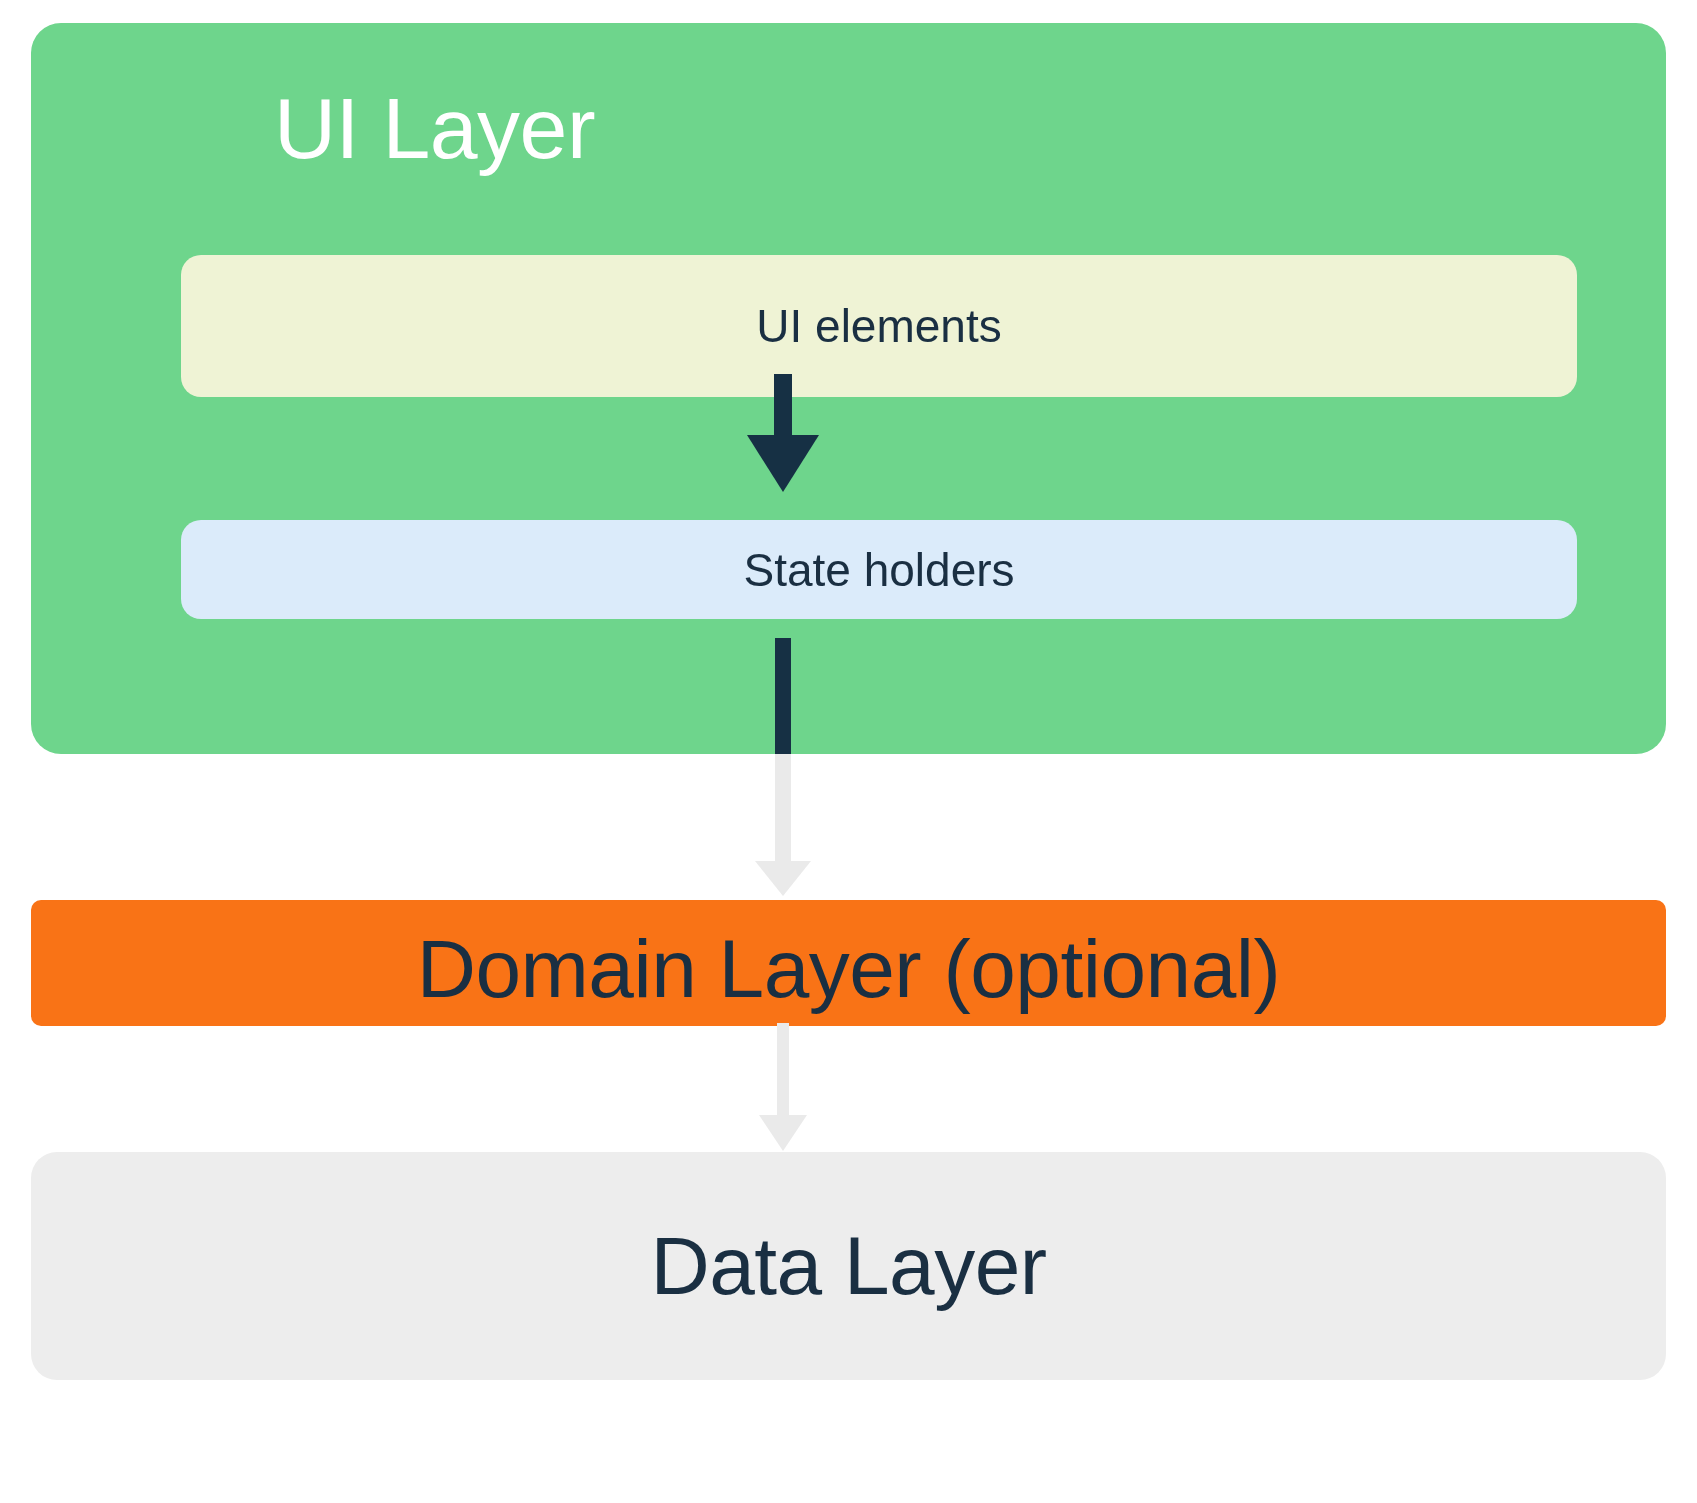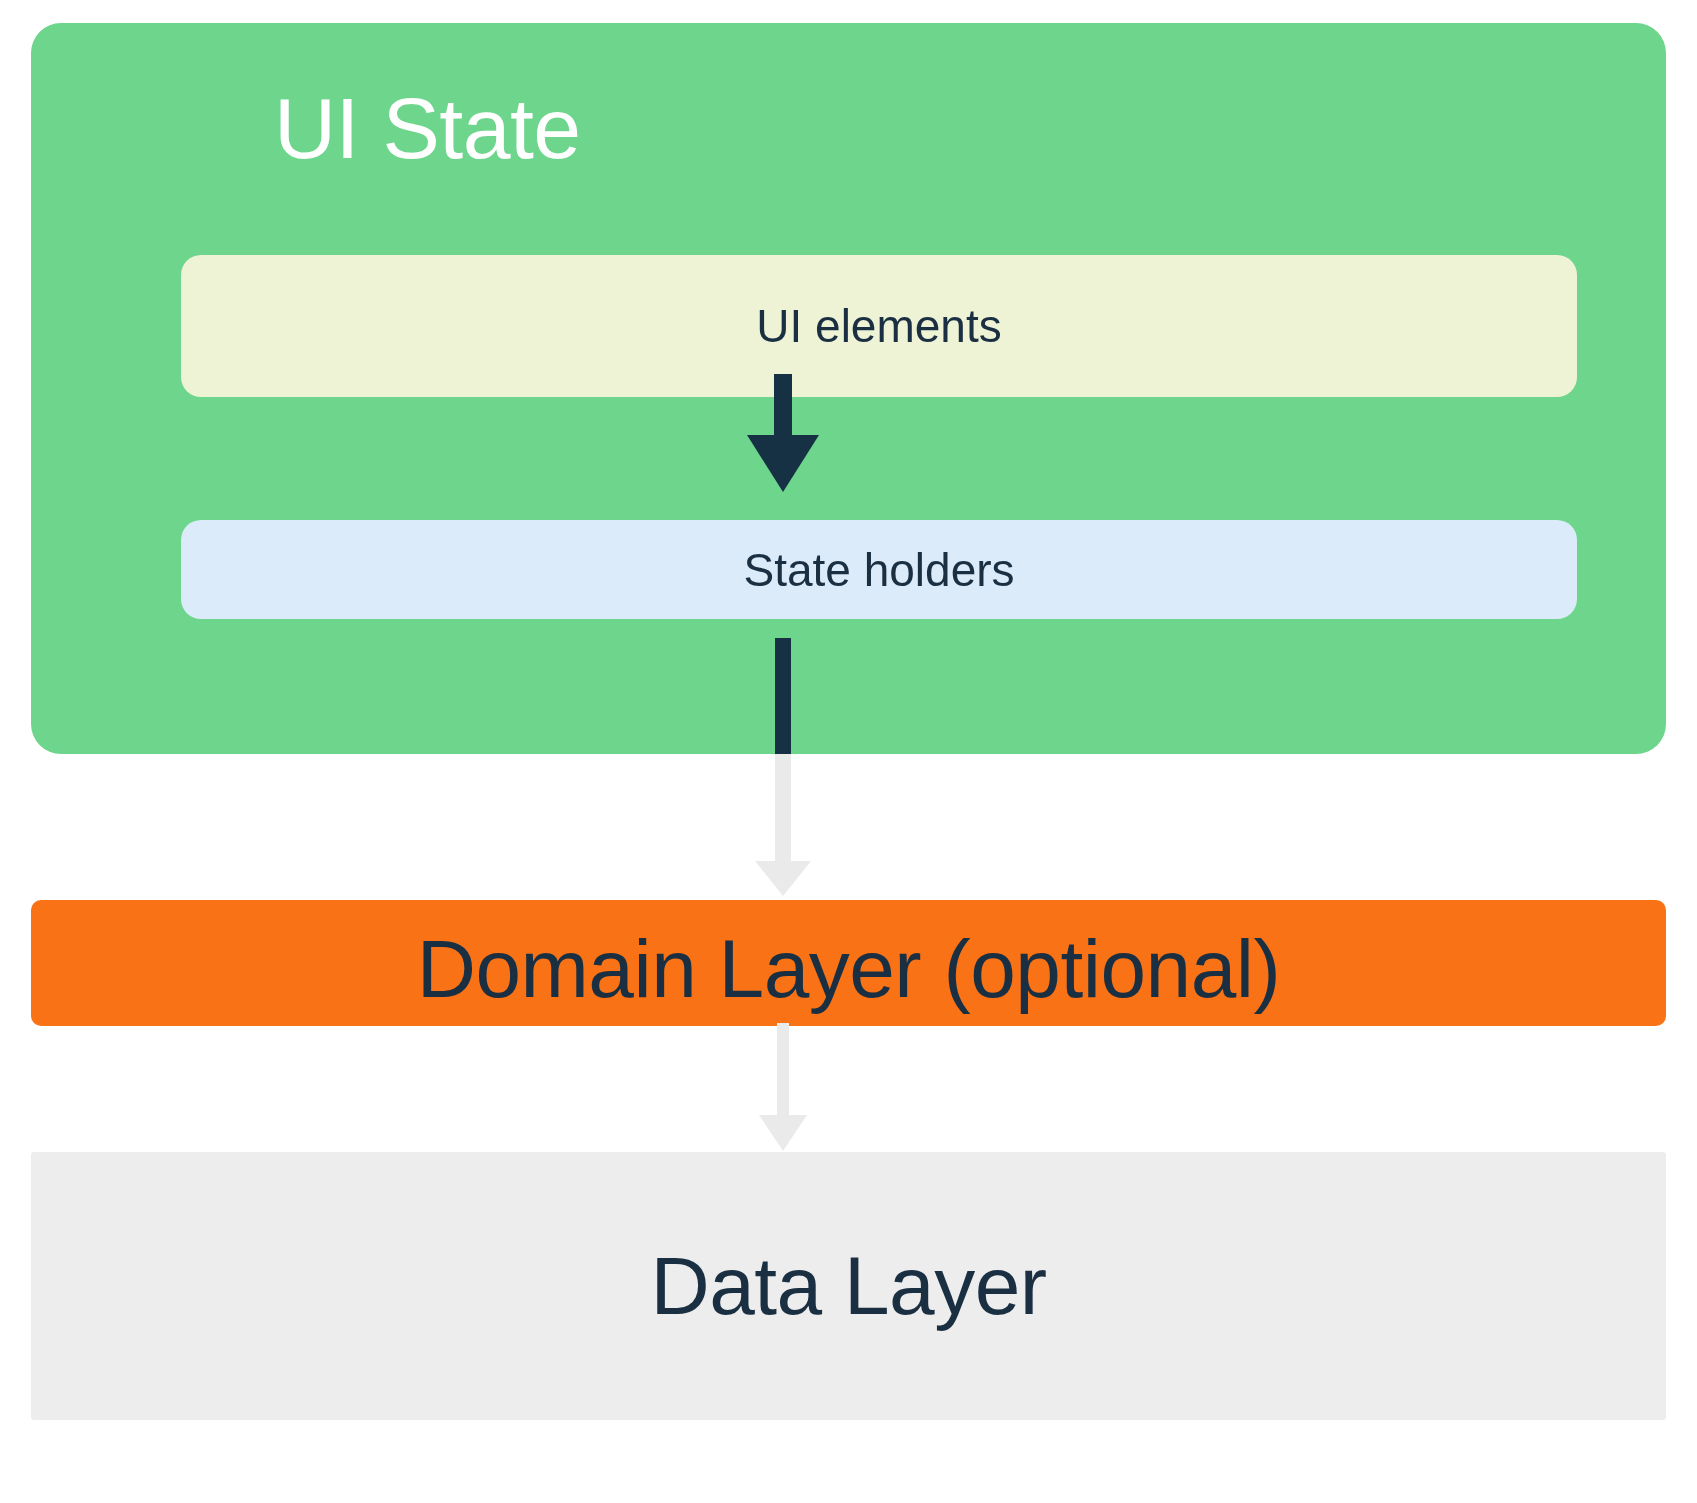--- a/index.html
+++ b/index.html
@@ -87,23 +87,23 @@
     border-radius: 10px;
     display: flex;
     align-items: center;
     justify-content: center;
   }
 
   #data-layer-box {
     left: 31px;
     top: 1152px;
     width: 1635px;
-    height: 268px;
+    height: 228px;
     background: #EDEDED;
-    border-radius: 3px;
+    border-radius: 26px;
     display: flex;
     align-items: center;
     justify-content: center;
   }
 
   .layer-label {
     font-size: 82px;
     color: #1A2F42;
     line-height: 1;
     white-space: nowrap;
@@ -131,21 +131,21 @@
     pointer-events: none;
   }
 </style>
 </head>
 <body>
 
 <div id="canvas">
 
   <div class="layer-box" id="ui-layer-box">
 
-    <div id="ui-layer-title">UI State</div>
+    <div id="ui-layer-title">UI Layer</div>
 
     <div class="inner-box" id="ui-elements-box">
       <span class="inner-label">UI elements</span>
     </div>
 
     <div class="inner-box" id="state-holders-box">
       <span class="inner-label">State holders</span>
     </div>
   </div>
 

